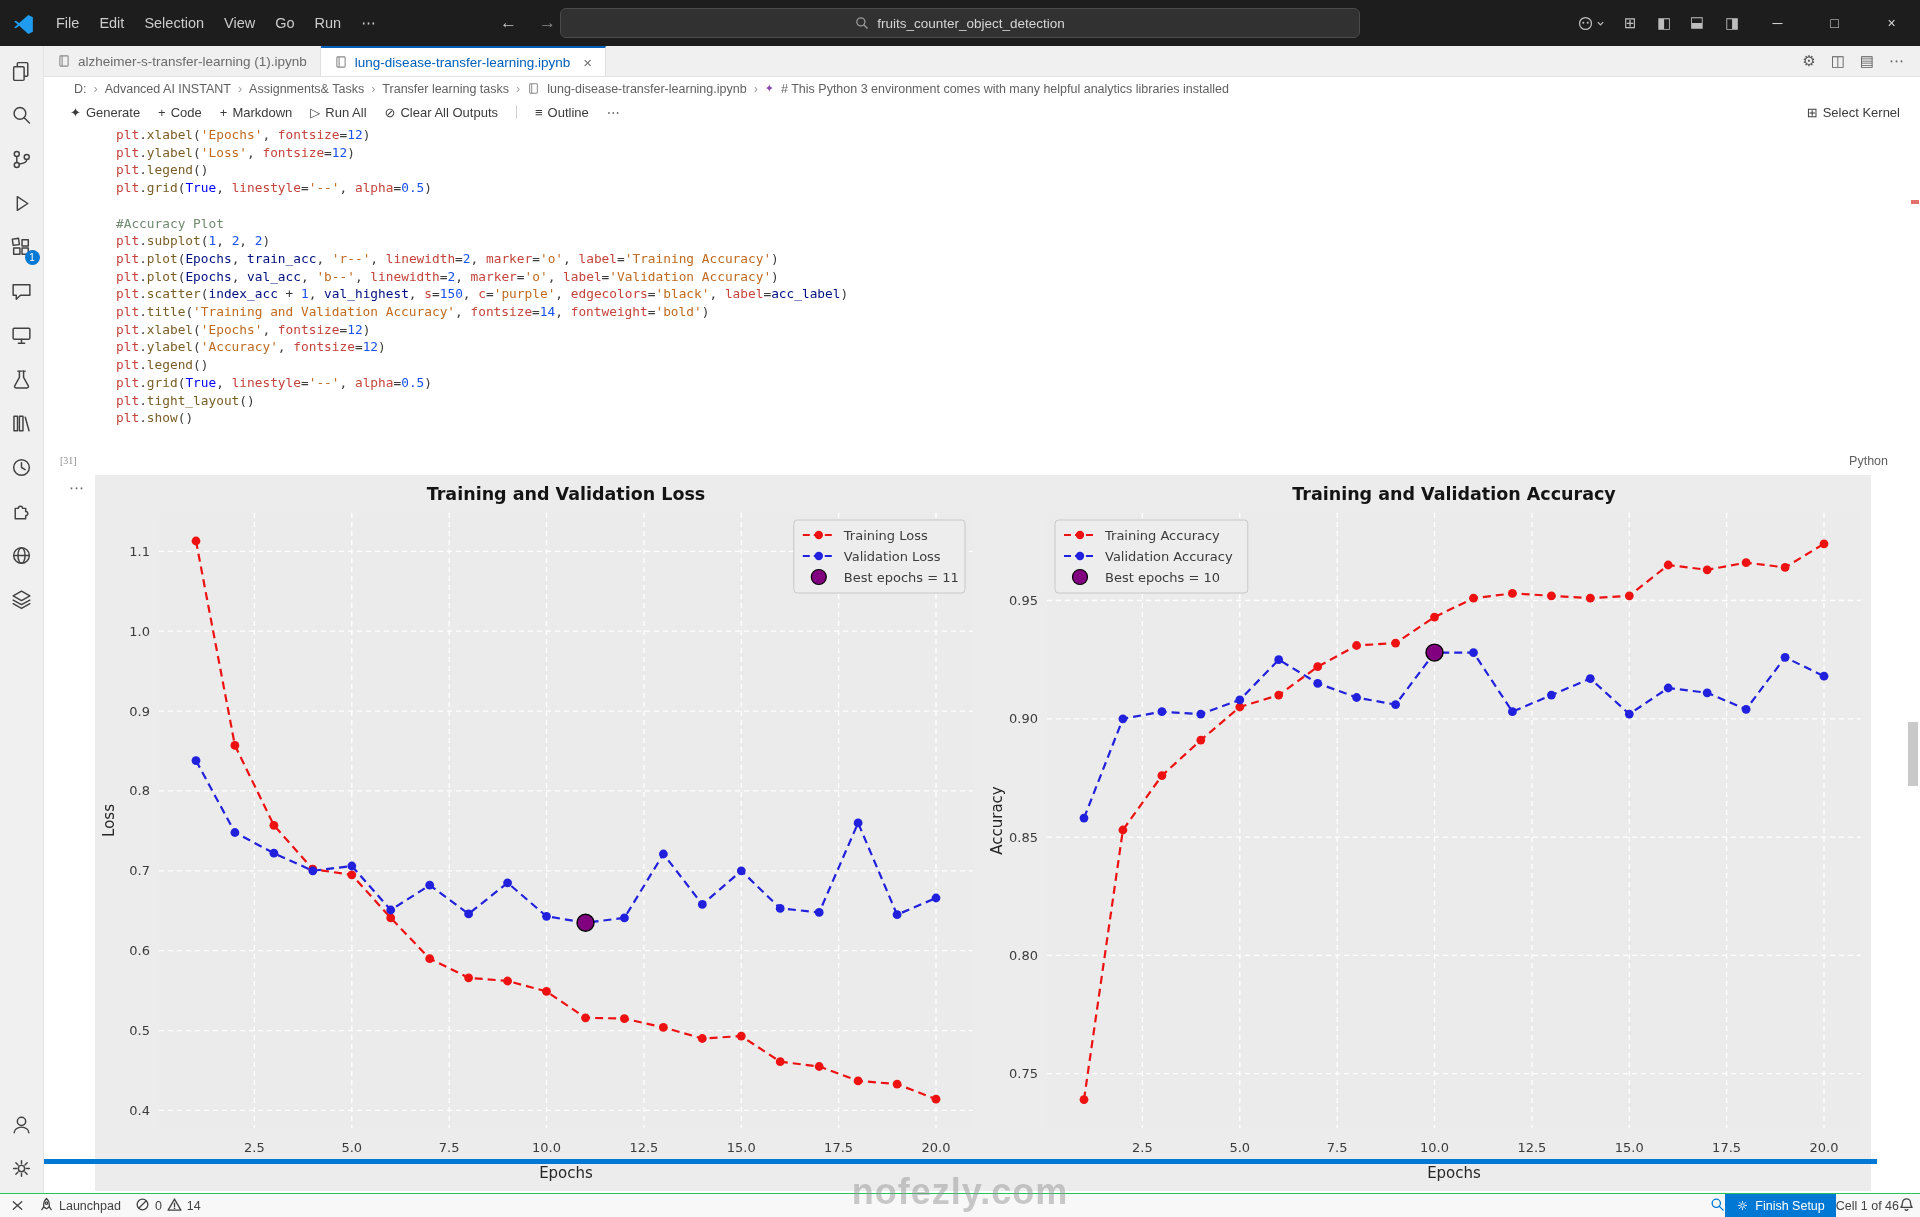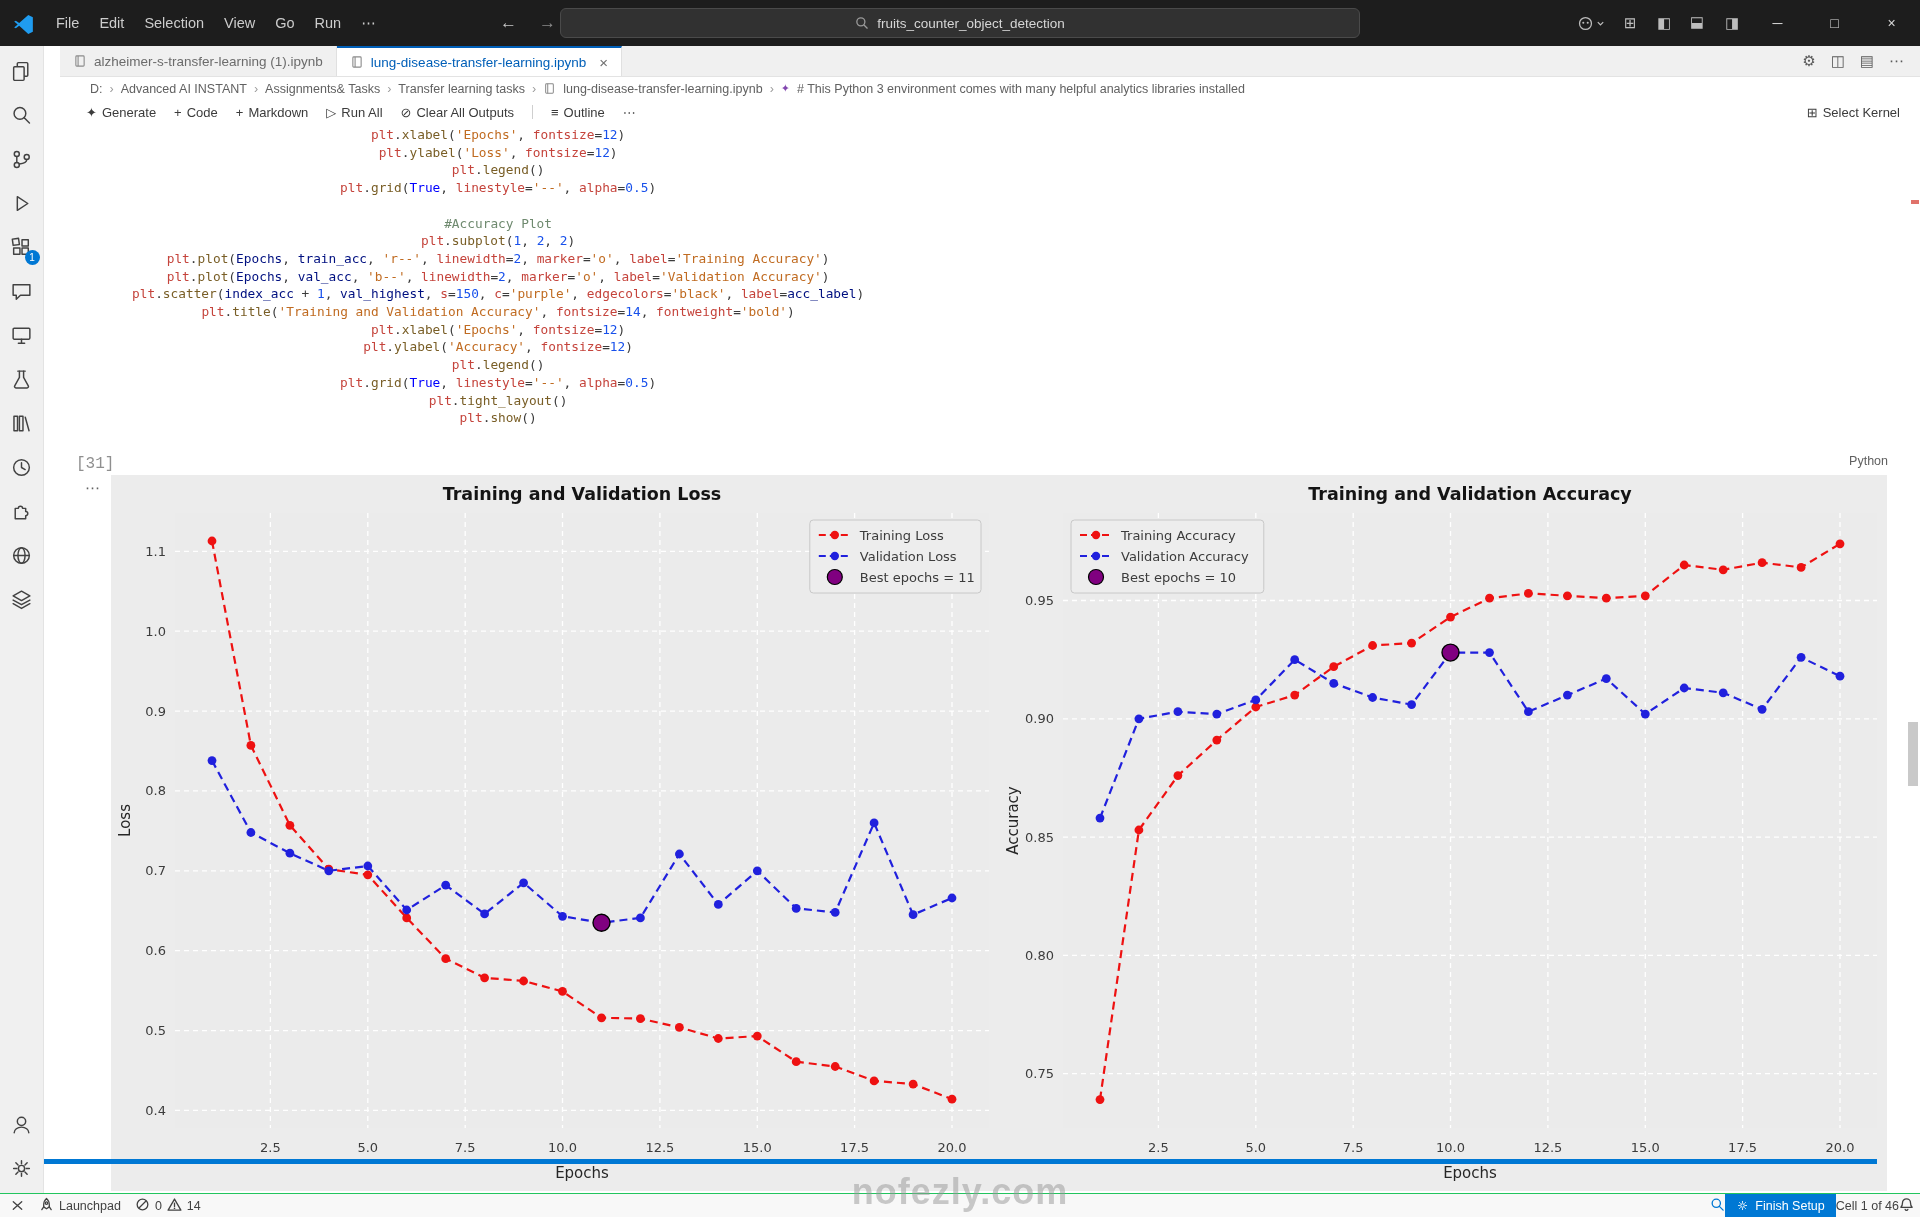--- a/index.html
+++ b/index.html
@@ -31,21 +31,21 @@
   .body-row{ display:flex; height:1147px; }
   .activitybar{ width:44px; background:#f0f0f0; border-right:1px solid #e3e3e3;
     display:flex; flex-direction:column; align-items:center; padding:10px 0; gap:14px; }
   .abar-ico{ width:30px; height:30px; display:flex; align-items:center; justify-content:center; position:relative; }
   .abar-ico svg{ width:23px; height:23px; stroke:#424242; fill:none; stroke-width:1.4;
     stroke-linecap:round; stroke-linejoin:round; }
   .abar-spacer{ margin-top:auto; }
   .badge{ position:absolute; right:-3px; bottom:-3px; min-width:15px; height:15px; border-radius:8px;
     background:#0078d4; color:#fff; font-size:10px; display:flex; align-items:center; justify-content:center; padding:0 3px; }
 
-  .editor-col{ flex:1; display:flex; flex-direction:column; background:#fff; position:relative;padding-left:16px; }
+  .editor-col{ flex:1; display:flex; flex-direction:column; background:#fff; position:relative; }
 
   
   .tabbar{ height:31px; background:#f0f0f0; border-bottom:1px solid #e3e3e3; display:flex; align-items:stretch; }
   .tab{ display:flex; align-items:center; gap:7px; padding:0 13px; font-size:13.5px; color:#6b6b6b;
     border-right:1px solid #e0e0e0; background:#f0f0f0; }
   .tab.active{ background:#ffffff; color:#005fb8; border-top:2px solid #005fb8; }
   .nbicon{ width:14px; height:14px; stroke:#8a8a8a; fill:none; stroke-width:1.7; }
   .tab-close{ margin-left:6px; color:#707070; font-size:15px; }
   .tab-actions{ margin-left:auto; display:flex; align-items:center; gap:15px; padding-right:16px;
     color:#5a5a5a; font-size:15px; }
@@ -60,28 +60,28 @@
   
   .nb-toolbar{ height:24px; display:flex; align-items:center; gap:18px; font-size:13px; color:#3b3b3b;
     padding-left:26px; background:#fff; }
   .tbtn{ display:flex; align-items:center; gap:5px; }
   .ticon{ font-size:13px; color:#3b3b3b; }
   .sparkle{ color:#3b3b3b; }
   .tdiv{ width:1px; height:14px; background:#cfcfcf; }
   .kernel{ margin-left:auto; padding-right:20px; }
 
   
-  .nb-content{ flex:1; position:relative; background:#fff; overflow:hidden;text-align:center; }
+  .nb-content{ flex:1; position:relative; background:#fff; overflow:hidden; }
   .code-lines{ position:absolute; left:72px; top:2px; font-family:"DejaVu Sans Mono", monospace;
     font-size:12.8px; line-height:17.7px; white-space:pre; color:#3b3b3b; }
   .c-obj{ color:#c5443c; } .c-fn{ color:#795e26; } .c-param{ color:#c5443c; }
   .c-var{ color:#001080; } .c-num{ color:#1750eb; } .c-kw{ color:#0000ff; }
   .c-str{ color:#c06b21; } .c-com{ color:#6f8a6f; }
-  .exec-count{ position:absolute; left:16px; top:331px; font-family:Liberation Mono, monospace;
-    font-size:16px; color:#8f8f8f; }
+  .exec-count{ position:absolute; left:16px; top:331px; font-family:Liberation Serif, serif;
+    font-size:10px; color:#8f8f8f; }
   .lang-label{ position:absolute; right:32px; top:330px; font-size:12.5px; color:#5f5f5f; }
   .cell-more{ position:absolute; left:25px; top:355px; font-size:15px; color:#616161; }
 
   .output{ position:absolute; left:51px; top:351px; width:1776px; height:716px;
     background:#ececec; display:flex; gap:8px; padding:8px 4px; }
   svg.chart{ width:880px; height:700px; display:block; }
   .gridline{ stroke:#ffffff; stroke-width:1.3; stroke-dasharray:5 4; }
   .tick{ font:13px "DejaVu Sans", sans-serif; fill:#3c3c3c; }
   .ctitle{ font:bold 17.5px "DejaVu Sans", sans-serif; fill:#141414; }
   .caxis{ font:15px "DejaVu Sans", sans-serif; fill:#262626; }

